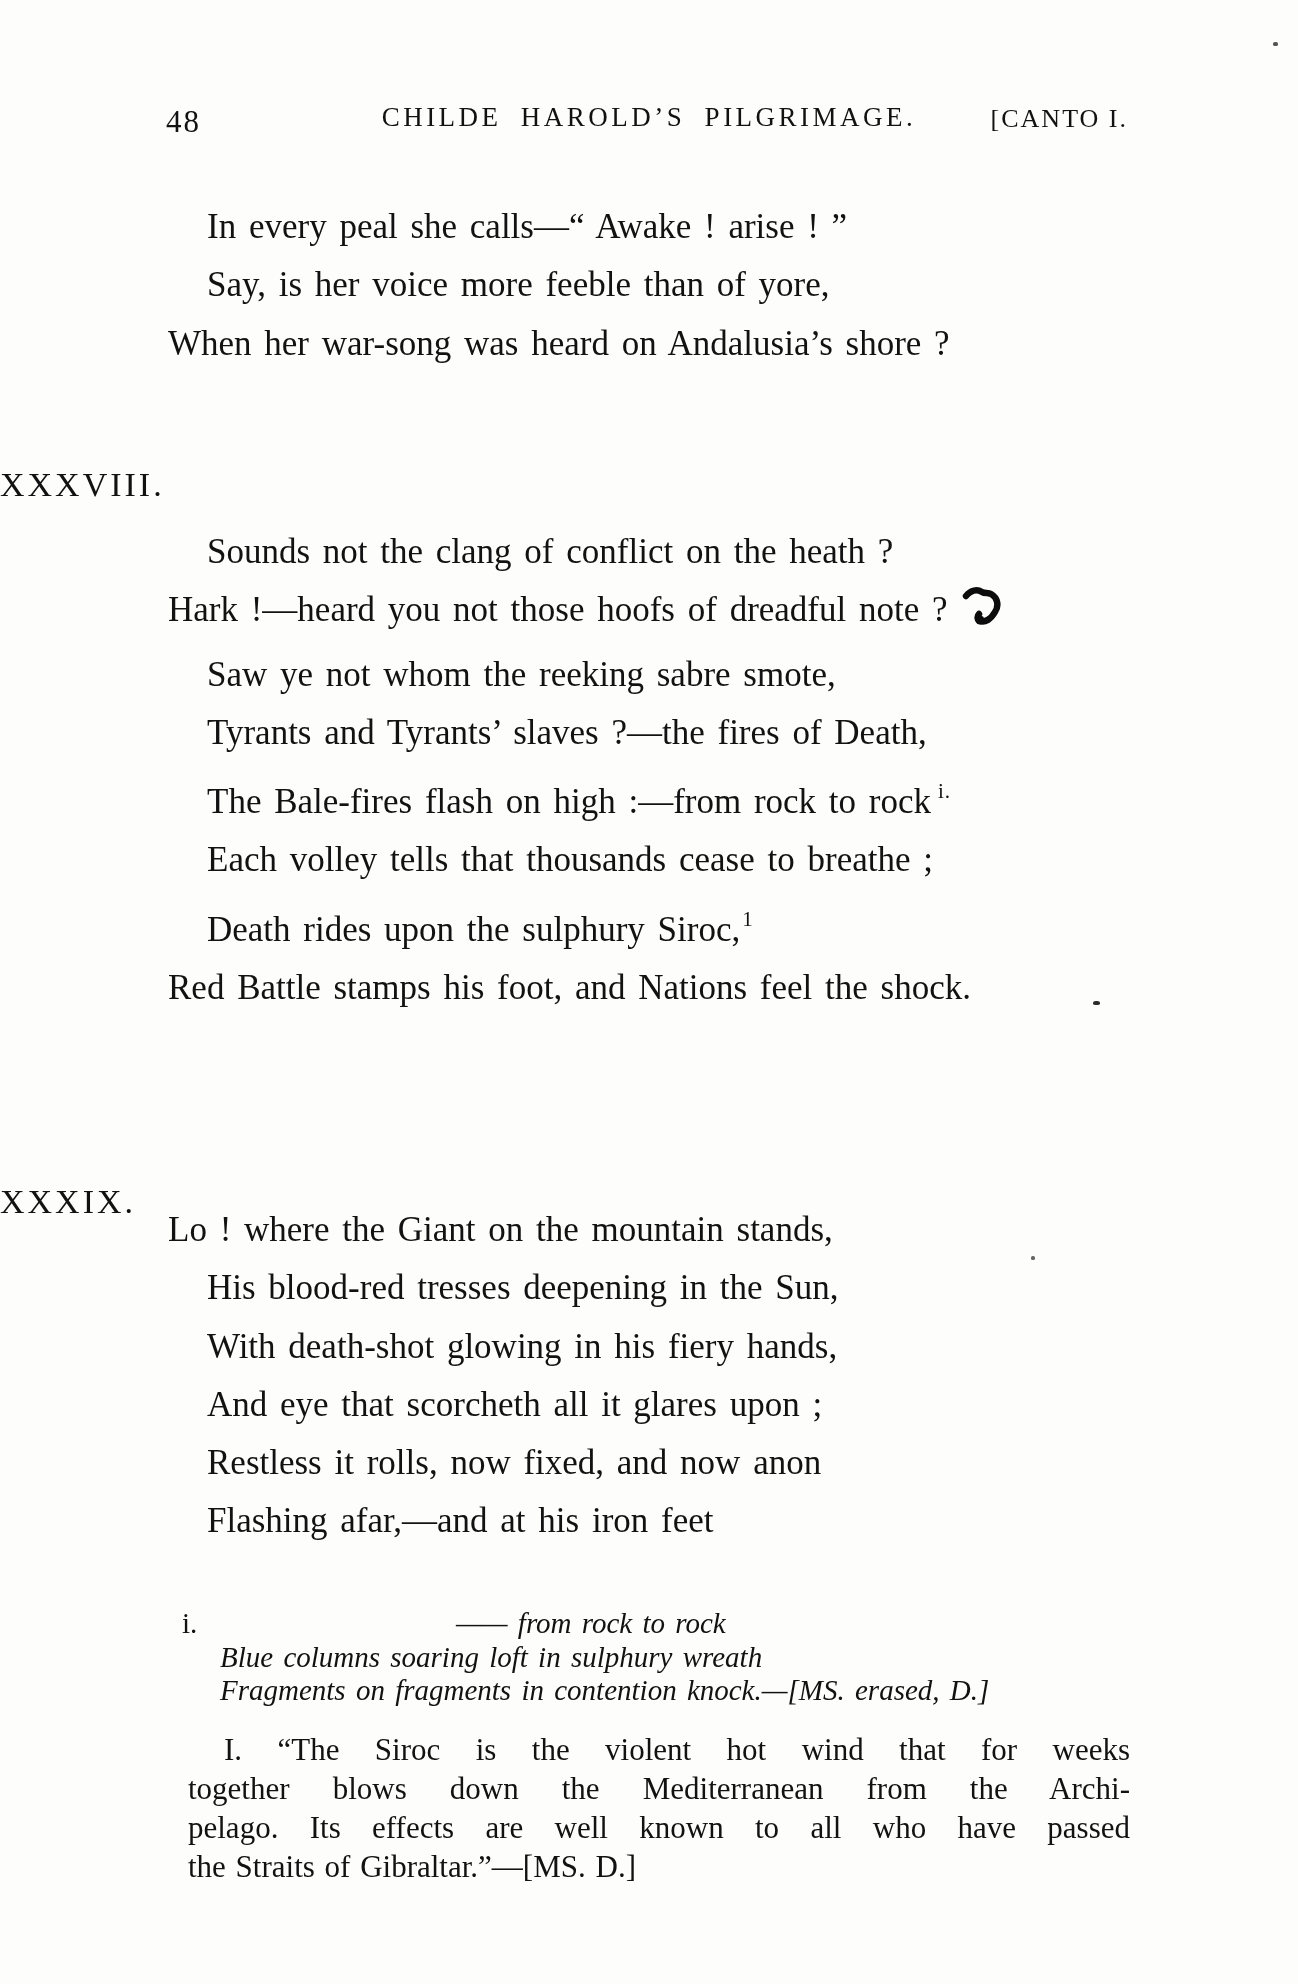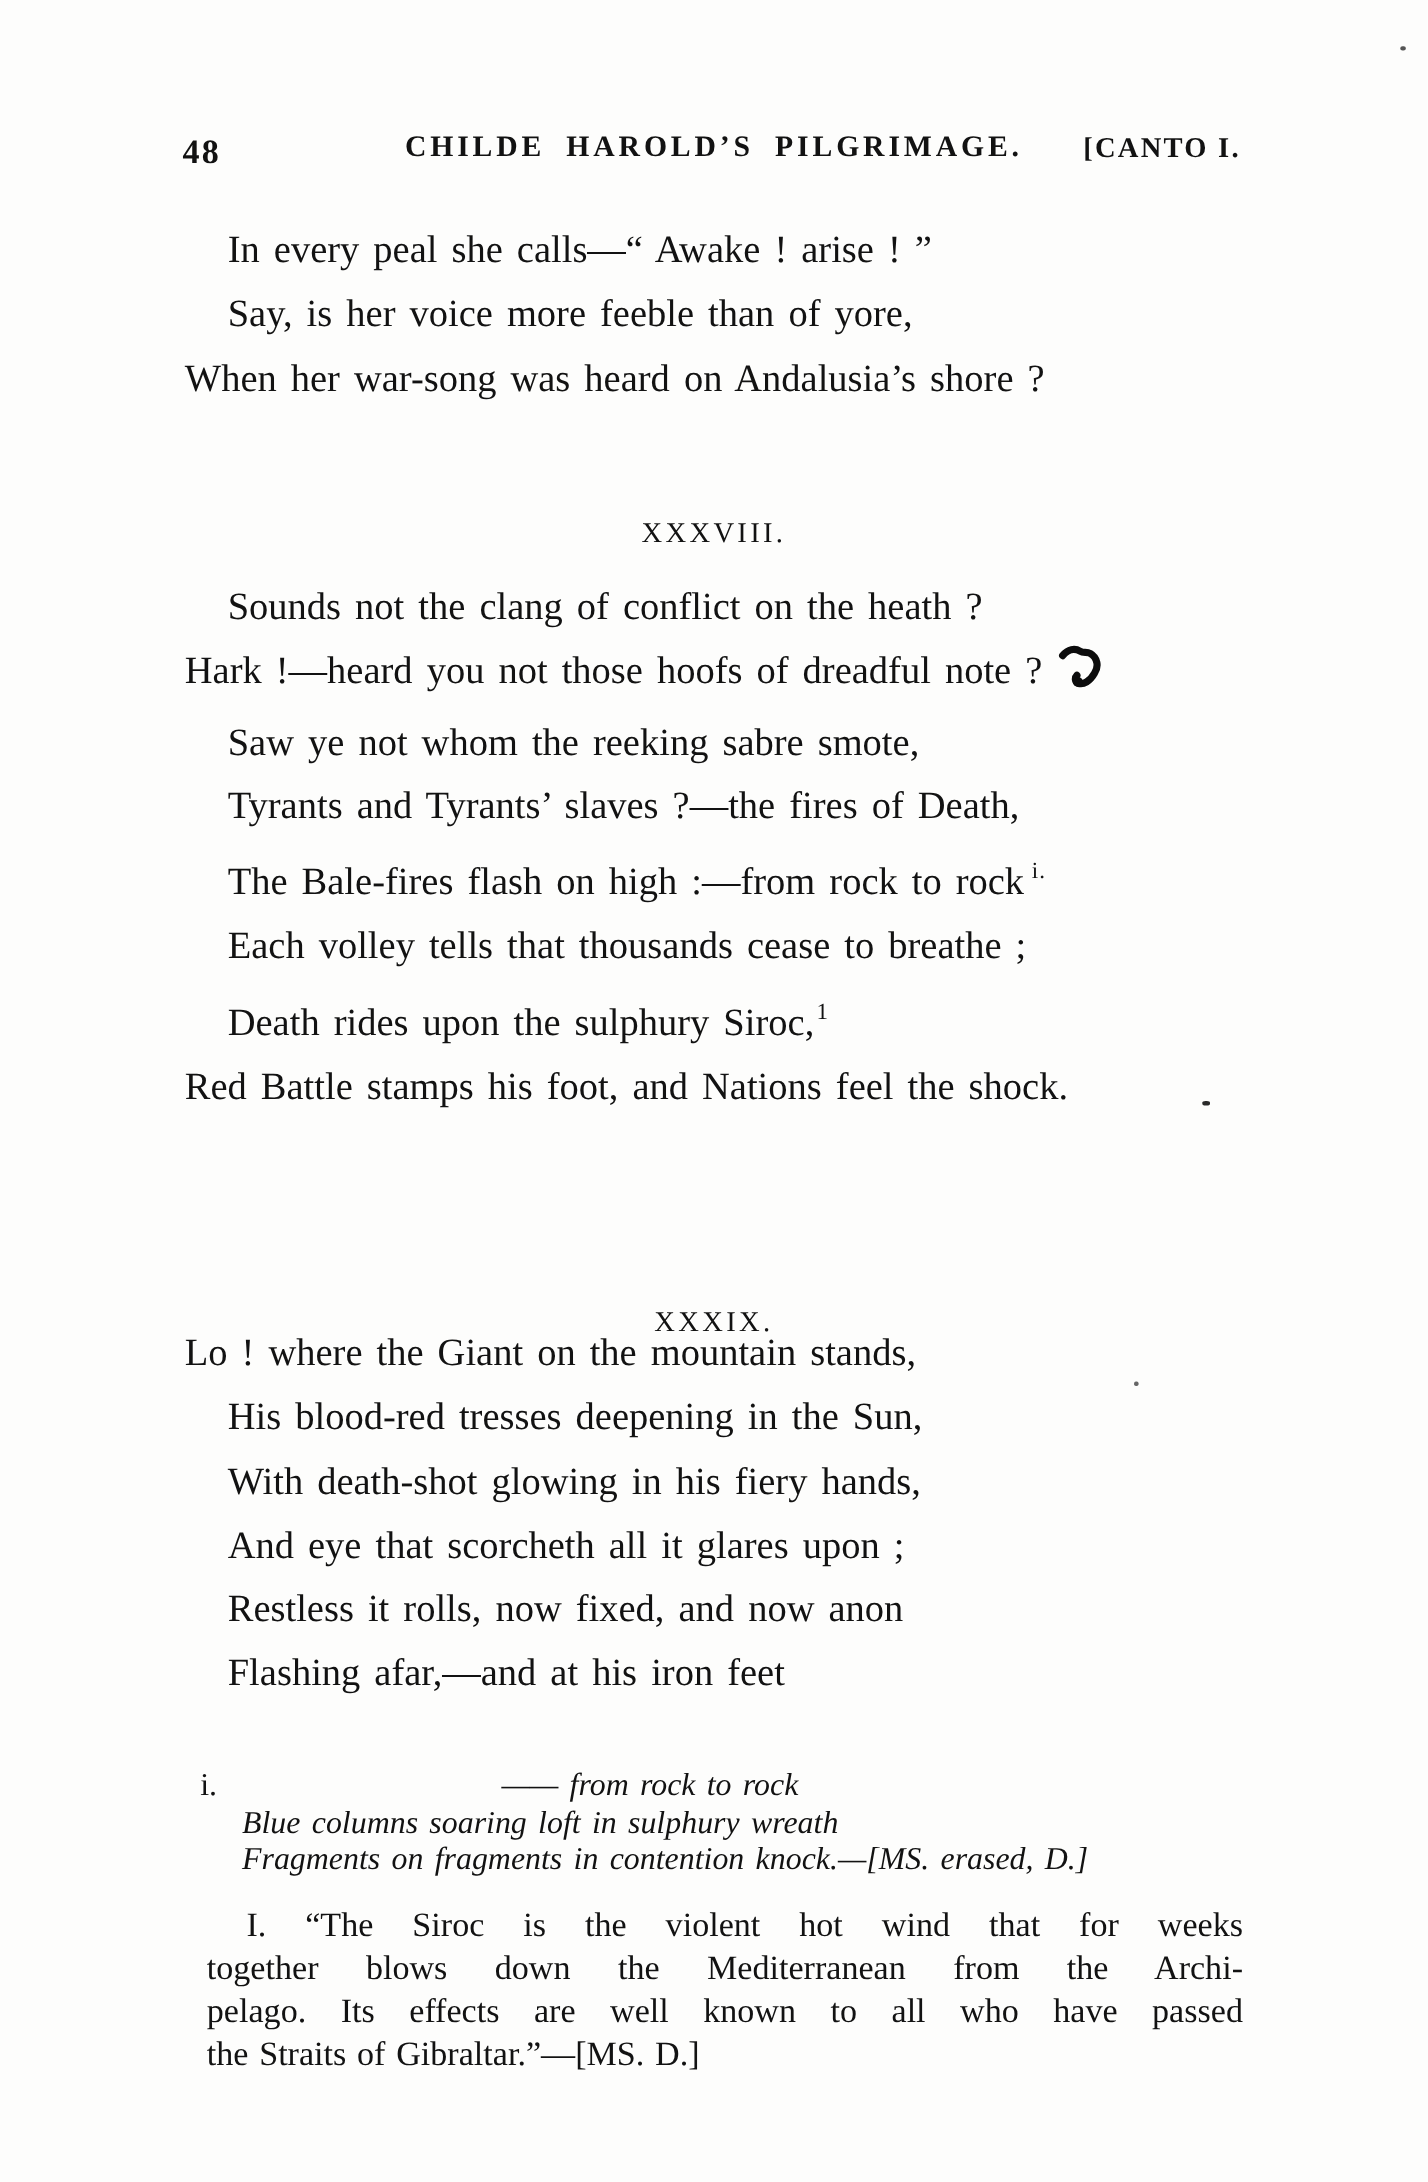--- a/index.html
+++ b/index.html
@@ -6,32 +6,32 @@
   .page {
     position:relative;
     width:1298px; height:1984px;
     background:#fdfdfc;
     color:#121212;
     font-family:"Liberation Serif","DejaVu Serif",serif;
     overflow:hidden;
   }
 
   
-  .runhead { position:absolute; top:118px; left:0; width:100%; height:44px;font-weight:bold; }
+  .runhead { position:absolute; top:102px; left:0; width:100%; height:44px; }
   .pagenum { position:absolute; left:166px; top:2px; font-size:31px; letter-spacing:2px; }
   .runtitle { display:block; text-align:center; font-size:27px; letter-spacing:3.5px; word-spacing:9px; }
   .canto { position:absolute; right:170px; top:2px; font-size:26px; letter-spacing:2px; }
 
   
   .stanza { position:absolute; left:168px; right:110px; }
   .poem-line { line-height:58.3px; font-size:35px; white-space:nowrap; word-spacing:4px; }
   .poem-line.indent { padding-left:39px; }
   .stanza-head {
     position:absolute; left:0; width:100%;
-    text-align:center; font-size:26px; letter-spacing:3px; line-height:34px;
+    font-size:34px; letter-spacing:3px; line-height:34px;
   }
   .note-ref { font-size:21px; letter-spacing:1px; }
   sup.note-ref { vertical-align:15px; margin-left:7px; }
   sup.note-ref.tight { margin-left:2px; }
 
   
   .ink-mark { display:inline-block; margin-left:14px; vertical-align:-6px; }
 
   
   .fn-i { position:absolute; top:1607px; left:182px; right:110px; font-size:29px; }

